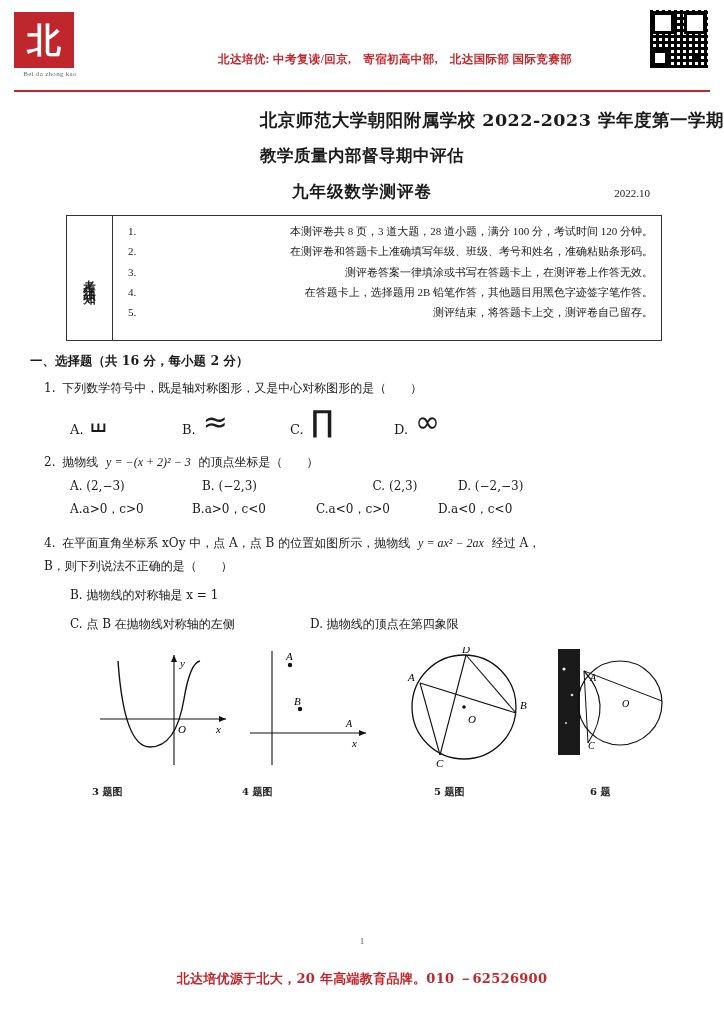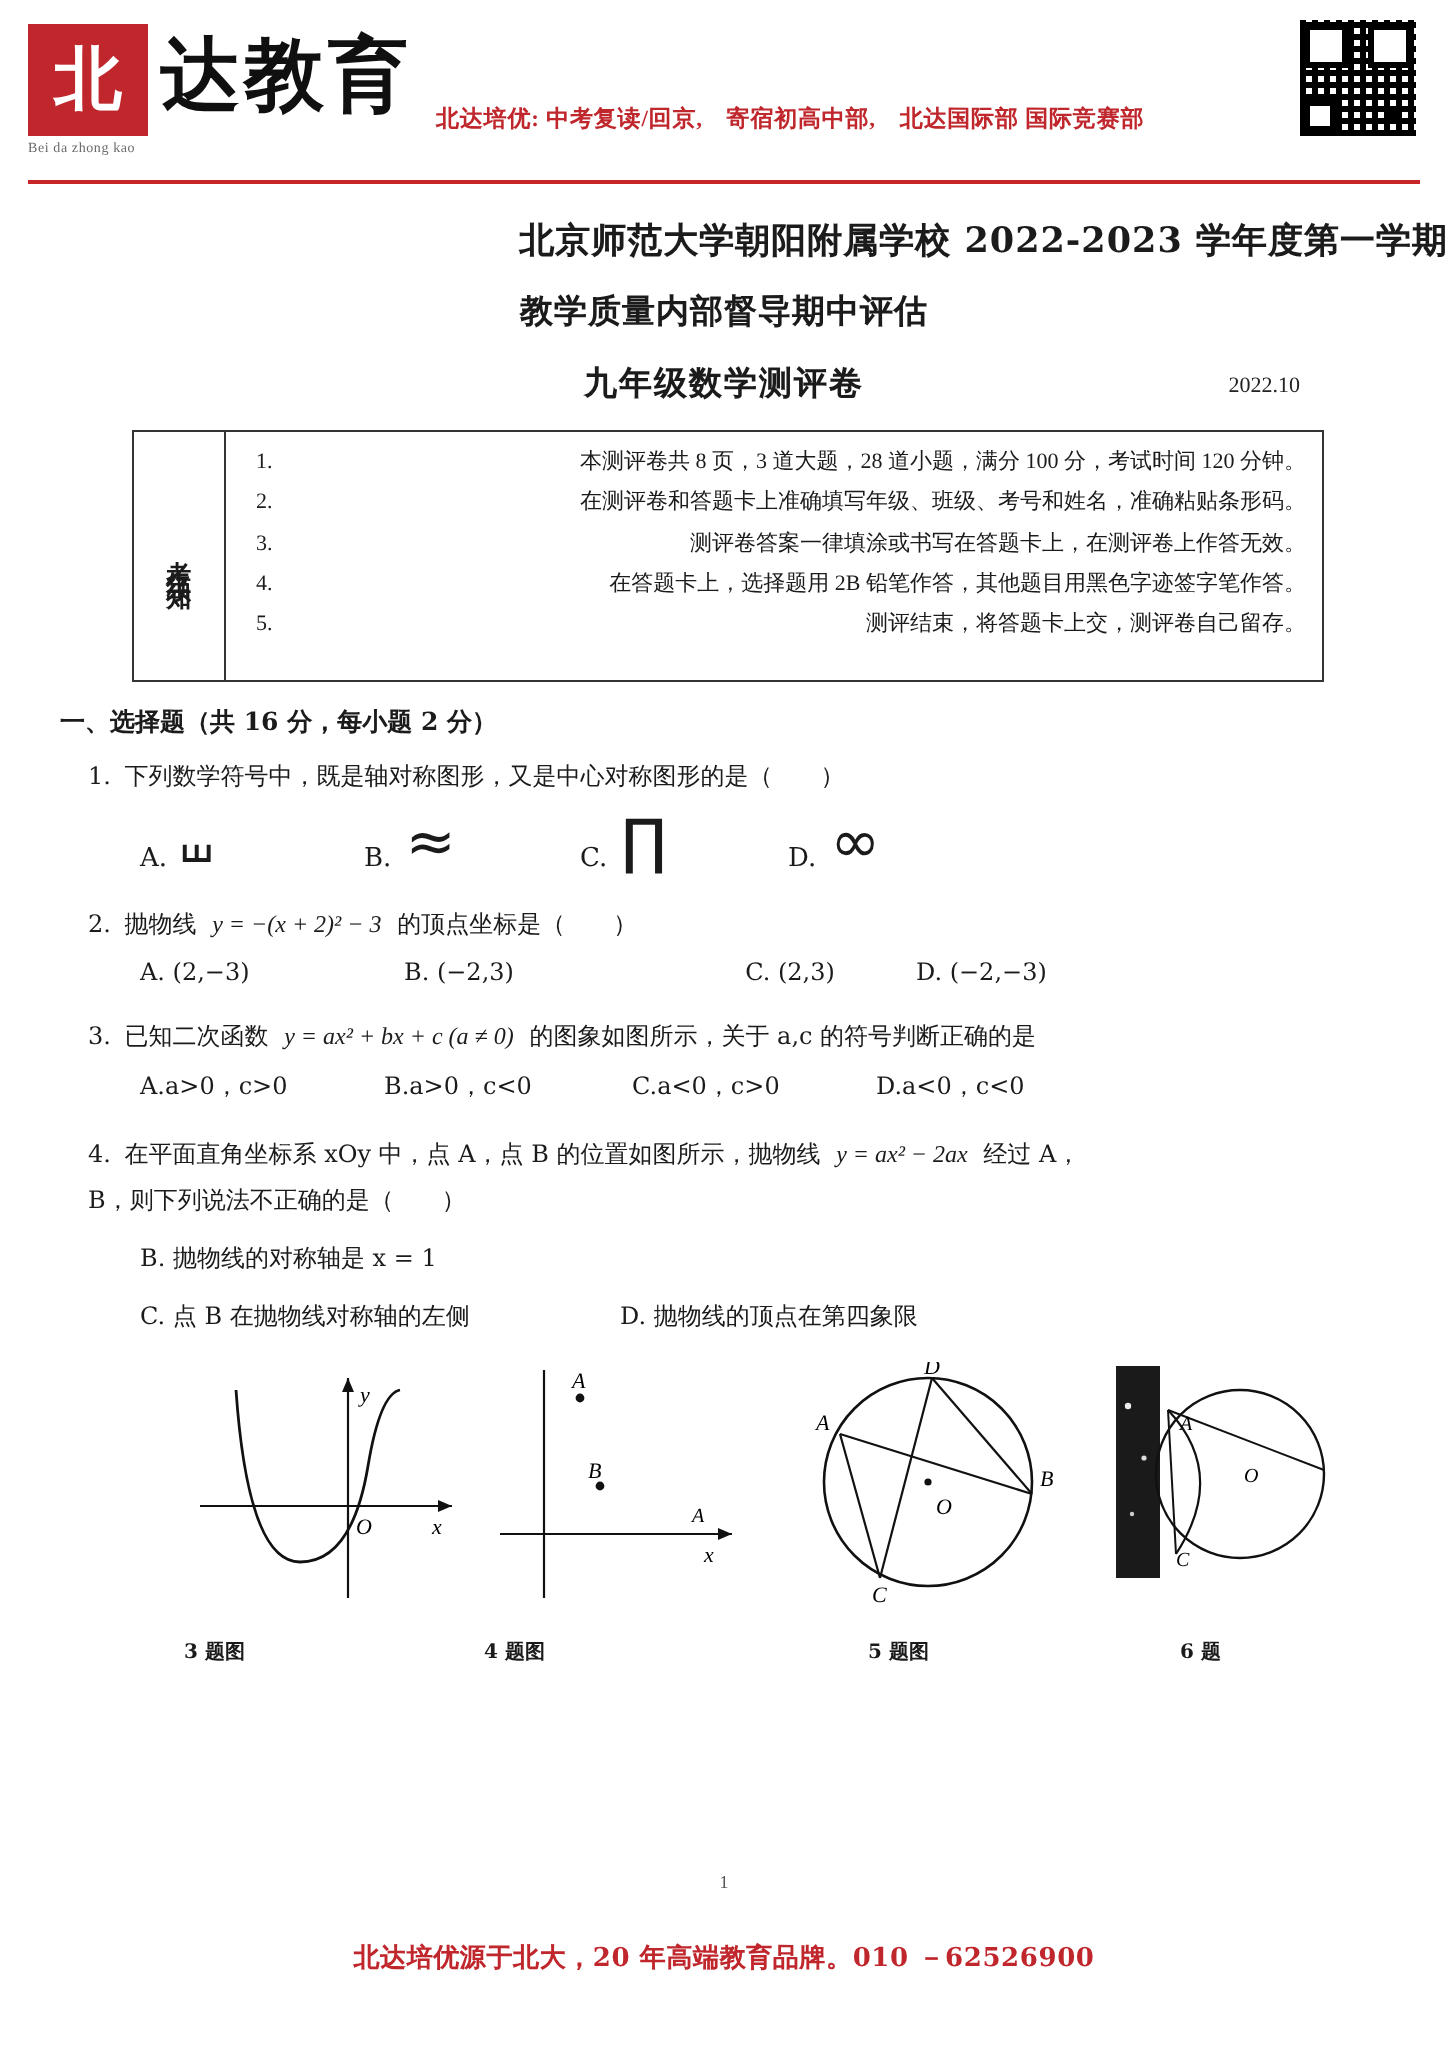--- a/index.html
+++ b/index.html
@@ -37,20 +37,21 @@
     line-height: 50px;
     text-align: center;
   }
   .logo-cap {
     position: absolute; left: 0; top: 62px;
     width: 72px;
     font-size: 7px;
     color: #6a6a6a;
     letter-spacing: .3px;
     font-family: "Liberation Serif", serif;
+    text-align: center;
   }
   .brand {
     position: absolute; left: 66px; top: 2px;
     font-family: "DejaVu Serif", serif;
     font-weight: bold;
     font-size: 40px;
     letter-spacing: 2px;
     color: #101010;
   }
   .brand-sub {
@@ -221,21 +222,20 @@
   }
 </style>
 </head>
 <body>
 
 <div class="page">
 
   <div class="hdr">
     <div class="logo">北</div>
     <div class="logo-cap">Bei da zhong kao</div>
-    <div class="brand">达教育</div>
     <div class="brand-sub">北达培优: 中考复读/回京,　寄宿初高中部,　北达国际部 国际竞赛部</div>
     <div class="qr">
       <div class="qr-in"></div>
       <div class="qr-dot" style="right:8px;bottom:8px;"></div>
     </div>
   </div>
 
   <div class="t1">北京师范大学朝阳附属学校 2022-2023 学年度第一学期</div>
   <div class="t2">教学质量内部督导期中评估</div>
   <div class="t3row">
@@ -289,26 +289,20 @@
     <span class="ital" style="margin:16px 4px;">y = −(x + 2)² − 3</span>
     <span>的顶点坐标是（　　）</span>
   </div>
   <div class="opts">
     <div style="width:132px;">A. (2,−3)</div>
     <div style="width:130px;">B. (−2,3)</div>
     <div style="width:126px;text-align:center;">C. (2,3)</div>
     <div>D. (−2,−3)</div>
   </div>
 
-  <div class="q" style="margin-top:16px;">
-    <span class="num">3.</span>
-    <span>已知二次函数</span>
-    <span class="ital" style="margin:0 4px;">y = ax² + bx + c (a ≠ 0)</span>
-    <span>的图象如图所示，关于 a,c 的符号判断正确的是</span>
-  </div>
   <div class="opts">
     <div style="width:122px;">A.a&gt;0，c&gt;0</div>
     <div style="width:124px;">B.a&gt;0，c&lt;0</div>
     <div style="width:122px;">C.a&lt;0，c&gt;0</div>
     <div>D.a&lt;0，c&lt;0</div>
   </div>
 
   <div class="q" style="margin-top:16px;">
     <span class="num">4.</span>
     <span>在平面直角坐标系 xOy 中，点 A，点 B 的位置如图所示，抛物线</span>

